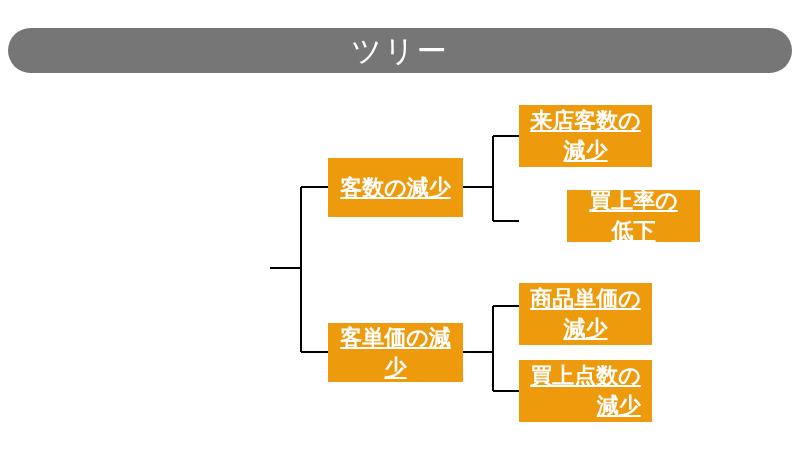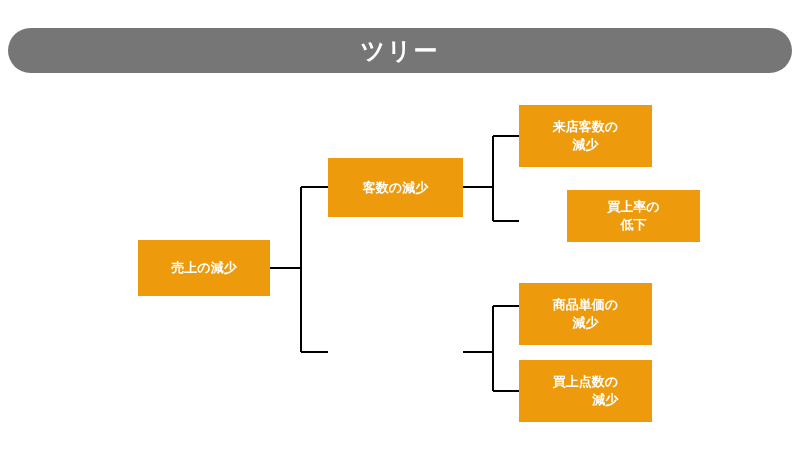--- a/index.html
+++ b/index.html
@@ -25,22 +25,22 @@
     height: 45px;
     background: #767676;
     border-radius: 22.5px;
     display: flex;
     align-items: center;
     justify-content: center;
     box-sizing: border-box;
   }
   #title-text {
     color: #ffffff;
-    font-size: 24px;
-    font-weight: bold;
+    font-size: 30px;
+    font-weight: normal;
     letter-spacing: 2px;
     line-height: 1;
     white-space: pre;
   }
 
   
   #tree-canvas {
     position: absolute;
     left: 0;
     top: 0;
@@ -59,25 +59,26 @@
   
   .node {
     position: absolute;
     background: #ED9B0C;
     color: #ffffff;
     display: flex;
     align-items: center;
     justify-content: center;
     text-align: center;
     font-weight: bold;
-    font-size: 13px;
+    font-size: 22px;
     line-height: 1.35;
     box-sizing: border-box;
     padding: 2px 4px;
     white-space: pre-line;
+    text-decoration: underline;
   }
 
   #node-root {
     left: 138px;
     top: 240px;
     width: 132px;
     height: 56px;
   }
   #node-kyakusu {
     left: 328px;
@@ -144,24 +145,24 @@
       <line x1="493" y1="136" x2="519" y2="136"></line>
       <line x1="493" y1="221" x2="519" y2="221"></line>
 
       <line x1="463" y1="352" x2="493" y2="352"></line>
       <line x1="493" y1="306" x2="493" y2="391"></line>
       <line x1="493" y1="306" x2="519" y2="306"></line>
       <line x1="493" y1="391" x2="519" y2="391"></line>
     </g>
   </svg>
 
-  <div class="node" id="node-root">売上の減少</div>
 
   <div class="node" id="node-kyakusu">客数の減少</div>
 
+  <div class="node" id="node-kyakutanka">客単価の減少</div>
 
   <div class="node" id="node-raiten">来店客数の
 減少</div>
 
   <div class="node" id="node-kaiagericu">買上率の
 低下</div>
 
   <div class="node" id="node-shohintanka">商品単価の
 減少</div>
 

